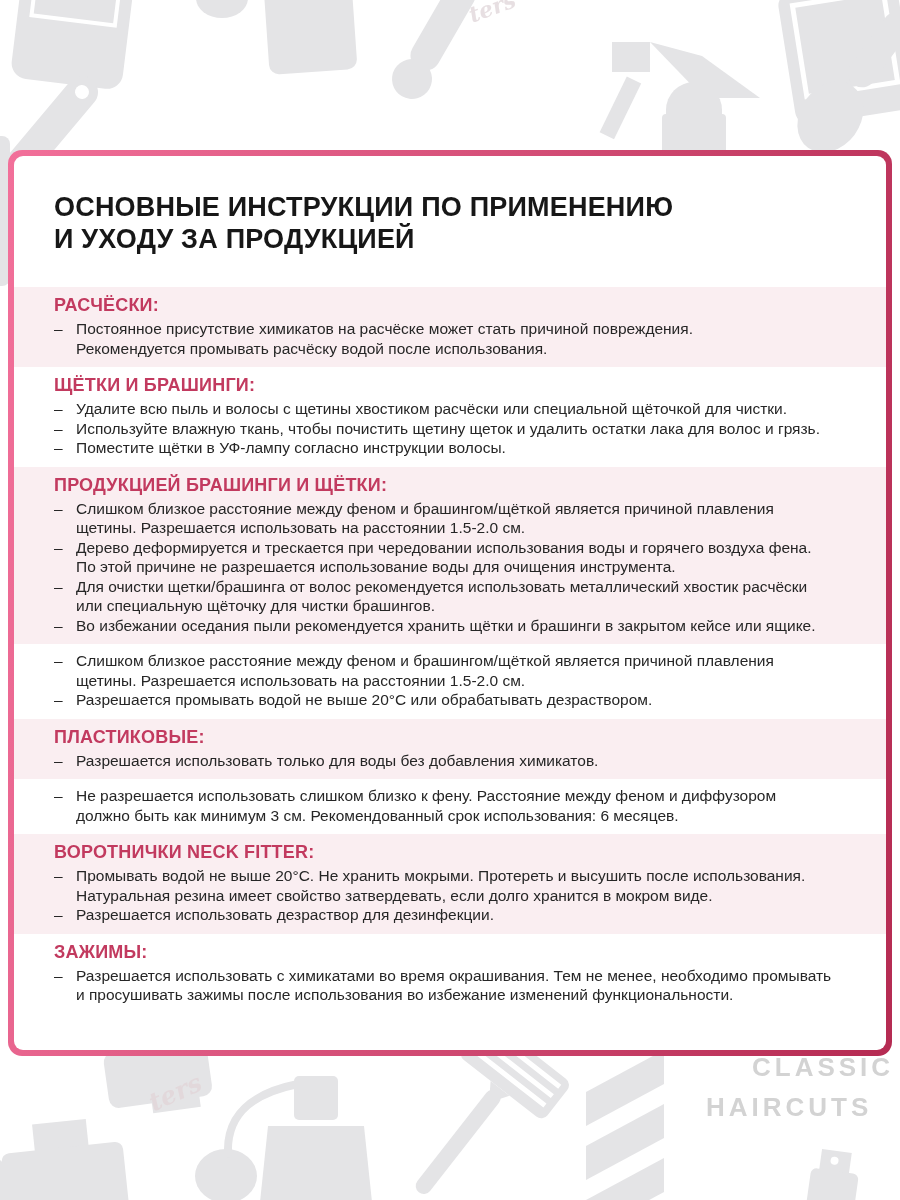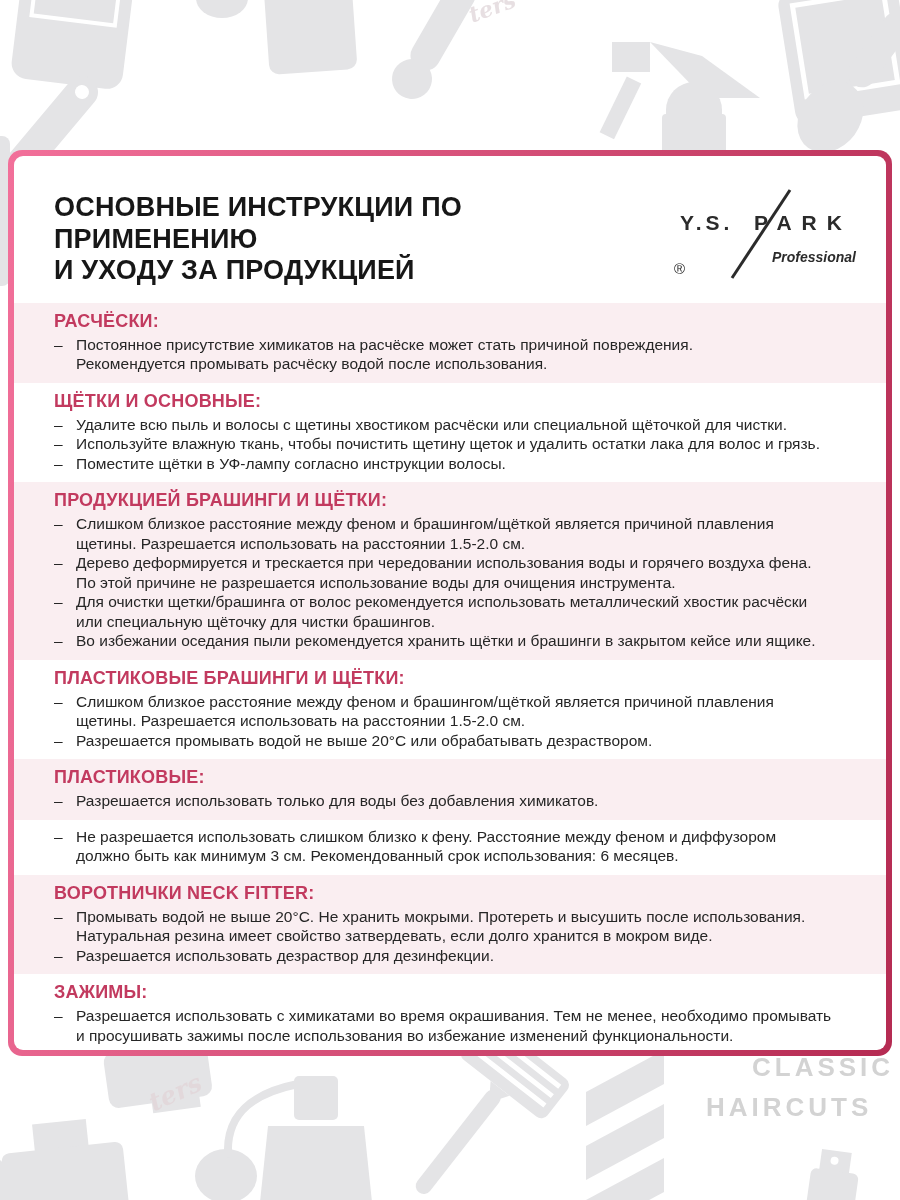--- a/index.html
+++ b/index.html
@@ -18,21 +18,21 @@
   .card{position:absolute;left:8px;top:150px;width:884px;height:906px;z-index:2;
         background:linear-gradient(100deg,var(--border-gradient-start,#f2709a),var(--border-gradient-end,#b52b52));
         border-radius:14px;padding:6px;box-sizing:border-box;}
   .card-inner{background:#ffffff;border-radius:9px;width:100%;height:100%;box-sizing:border-box;
         overflow:hidden;display:flex;flex-direction:column;}
   .header{display:flex;justify-content:space-between;align-items:flex-end;
         padding:36px 26px 0 40px;}
   h1{margin:0;font-size:27px;line-height:31.5px;font-weight:bold;color:#171717;letter-spacing:.2px;}
   .logo{flex:0 0 auto;margin-top:-12px;}
 
-  .sections{margin-top:16px;}
+  .sections{margin-top:32px;}
   .sec{padding:7px 40px 9px 40px;}
   .sec.tinted{background:var(--section-tint,#faeef1);}
   .sec-h{margin:0 0 3px 0;font-size:18px;line-height:22px;font-weight:bold;
         color:var(--heading,#c23a5f);letter-spacing:.2px;}
   .item{display:grid;grid-template-columns:22px 1fr;font-size:15.5px;line-height:19.5px;
         color:var(--body-text,#262626);}
   .dash{color:var(--body-text,#262626);}
   .itext{white-space:pre-line;}
 
   .logo svg text{fill:#2b2b2b;}
@@ -119,42 +119,33 @@
   </div>
 
   <div class="card">
     <div class="card-inner">
 
       <div class="header">
         <h1>
           <span>ОСНОВНЫЕ ИНСТРУКЦИИ ПО ПРИМЕНЕНИЮ</span><br>
           <span>И УХОДУ ЗА ПРОДУКЦИЕЙ</span>
         </h1>
-        <div class="logo">
-          <svg width="190" height="95" viewBox="0 0 190 95" xmlns="http://www.w3.org/2000/svg">
-            <line x1="120" y1="2" x2="62" y2="90" stroke="#2b2b2b" stroke-width="3"></line>
-            <text x="10" y="42" font-family="Liberation Sans, sans-serif" font-size="21" font-weight="bold" letter-spacing="4">Y.S.</text>
-            <text x="84" y="42" font-family="Liberation Sans, sans-serif" font-size="21" font-weight="bold" letter-spacing="10">PARK</text>
-            <text x="186" y="74" text-anchor="end" font-family="Liberation Sans, sans-serif" font-size="14" font-weight="bold" font-style="italic">Professional</text>
-            <text x="4" y="86" font-family="Liberation Sans, sans-serif" font-size="15">®</text>
-          </svg>
-        </div>
       </div>
 
       <div class="sections">
           <section class="sec tinted">
             <h2 class="sec-h">РАСЧЁСКИ:</h2>
             <div class="item">
               <span class="dash">–</span>
               <span class="itext">Постоянное присутствие химикатов на расчёске может стать причиной повреждения.
 Рекомендуется промывать расчёску водой после использования.</span>
             </div>
           </section>
           <section class="sec">
-            <h2 class="sec-h">ЩЁТКИ И ОСНОВНЫЕ:</h2>
+            <h2 class="sec-h">ЩЁТКИ И БРАШИНГИ:</h2>
             <div class="item">
               <span class="dash">–</span>
               <span class="itext">Удалите всю пыль и волосы с щетины хвостиком расчёски или специальной щёточкой для чистки.</span>
             </div>
             <div class="item">
               <span class="dash">–</span>
               <span class="itext">Используйте влажную ткань, чтобы почистить щетину щеток и удалить остатки лака для волос и грязь.</span>
             </div>
             <div class="item">
               <span class="dash">–</span>
@@ -177,21 +168,20 @@
               <span class="dash">–</span>
               <span class="itext">Для очистки щетки/брашинга от волос рекомендуется использовать металлический хвостик расчёски
 или специальную щёточку для чистки брашингов.</span>
             </div>
             <div class="item">
               <span class="dash">–</span>
               <span class="itext">Во избежании оседания пыли рекомендуется хранить щётки и брашинги в закрытом кейсе или ящике.</span>
             </div>
           </section>
           <section class="sec">
-            <h2 class="sec-h">ПЛАСТИКОВЫЕ БРАШИНГИ И ЩЁТКИ:</h2>
             <div class="item">
               <span class="dash">–</span>
               <span class="itext">Слишком близкое расстояние между феном и брашингом/щёткой является причиной плавления
 щетины. Разрешается использовать на расстоянии 1.5-2.0 см.</span>
             </div>
             <div class="item">
               <span class="dash">–</span>
               <span class="itext">Разрешается промывать водой не выше 20°C или обрабатывать дезраствором.</span>
             </div>
           </section>

